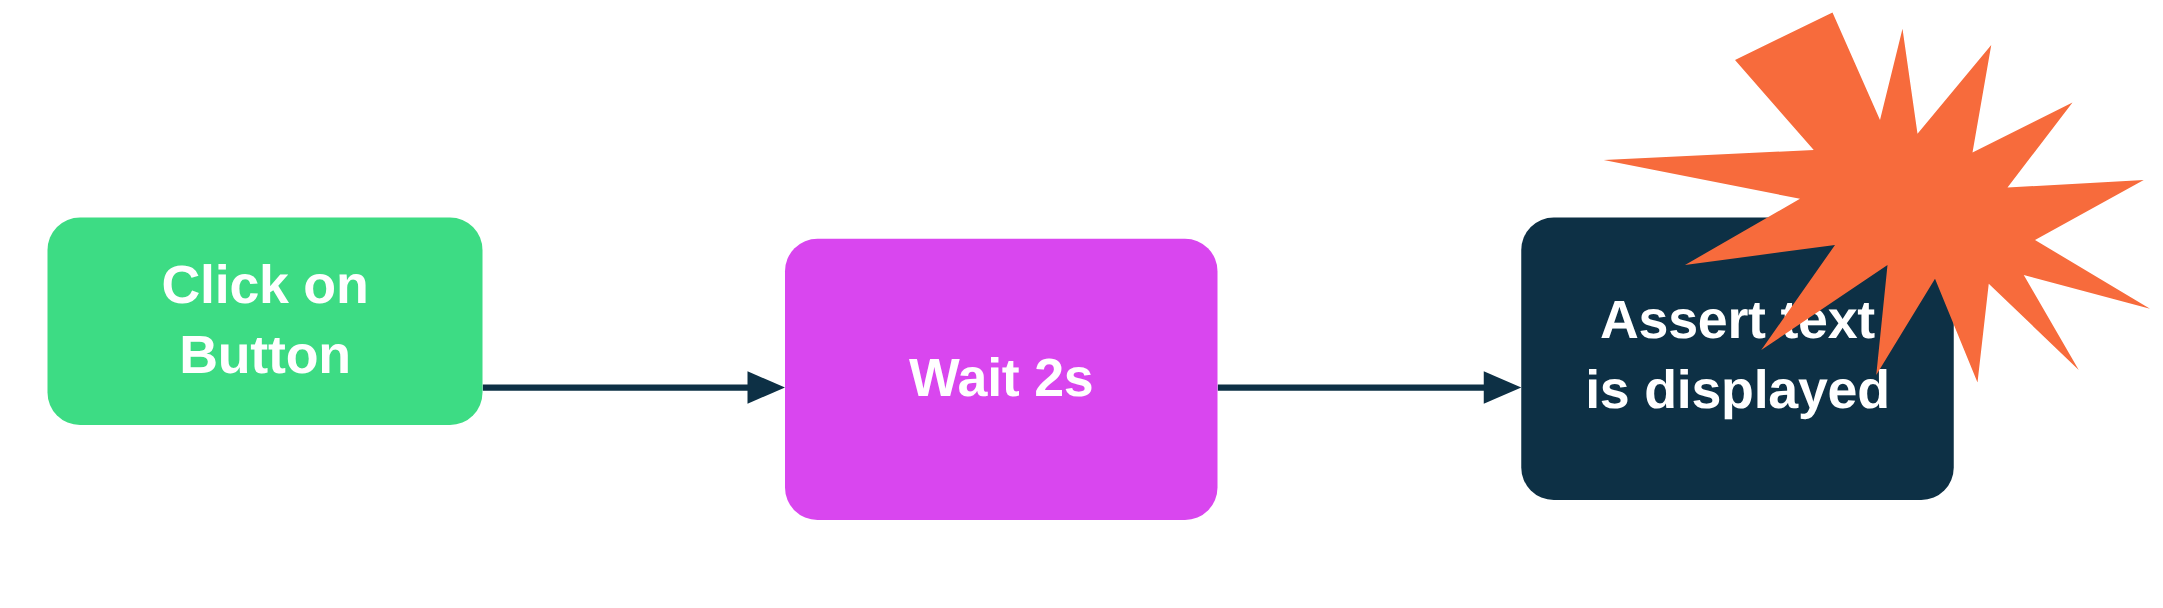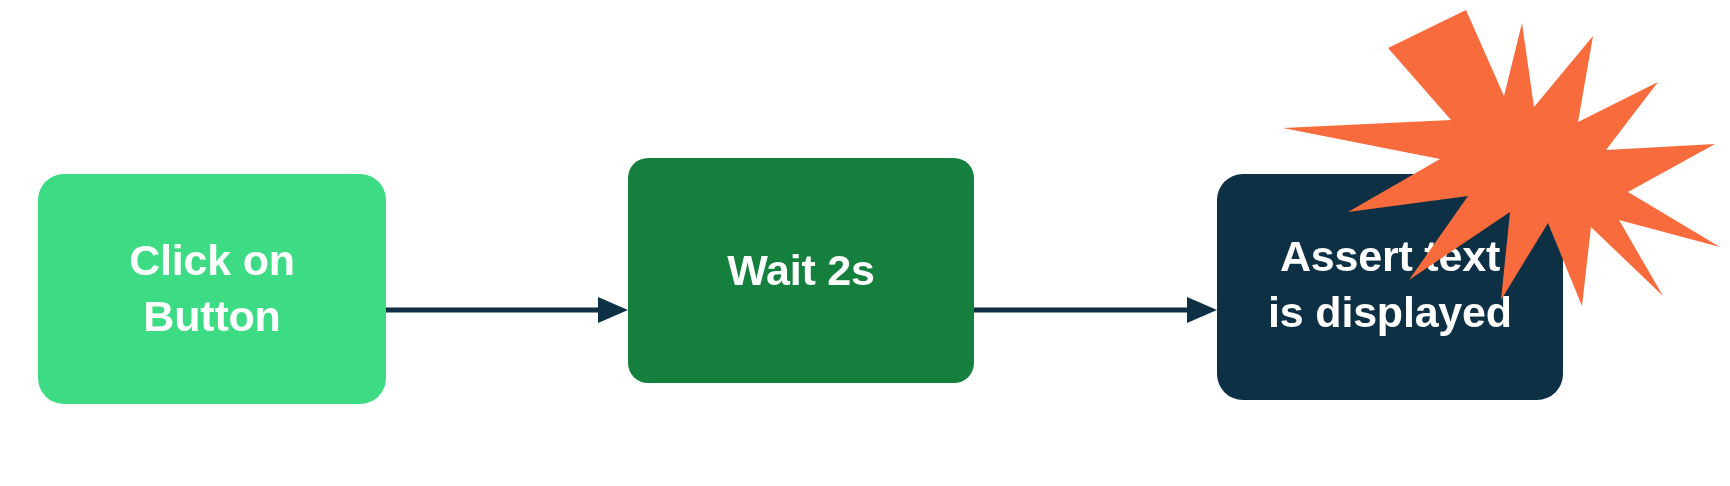--- a/index.html
+++ b/index.html
@@ -38,32 +38,31 @@
     display: block;
     white-space: pre-line;
     padding: 0 10px;
   }
 
   
   #node-click {
     left: 38px;
     top: 174px;
     width: 348px;
-    height: 230px;
+    height: 166px;
     background: #3DDC84;
   }
 
   
   #node-wait {
     left: 628px;
-    top: 158px;
+    top: 191px;
     width: 346px;
     height: 225px;
-    background: #15803d;
-    border-radius: 20px;
+    background: #d946ef;
   }
 
   
   #node-assert {
     left: 1217px;
     top: 174px;
     width: 346px;
     height: 226px;
     background: #0D3045;
   }

